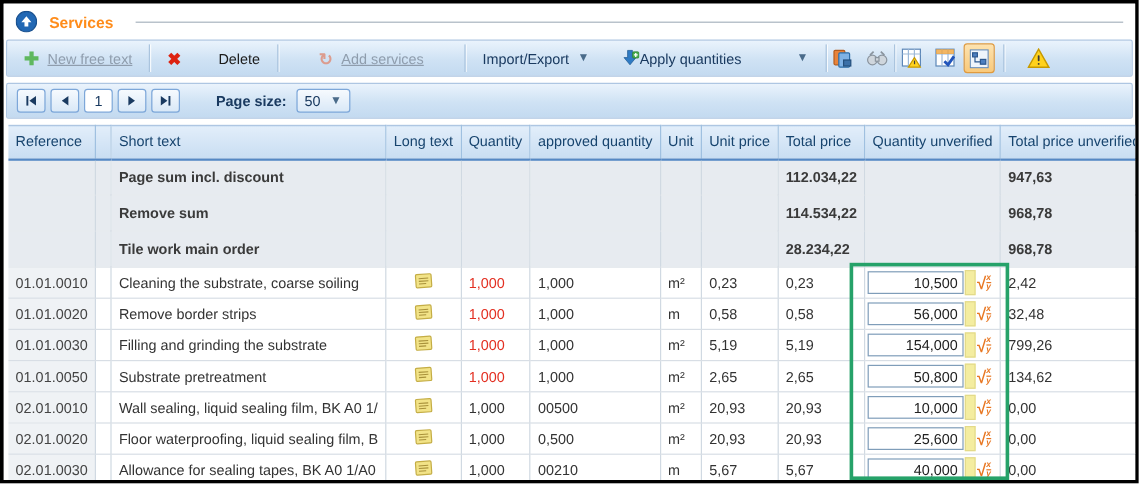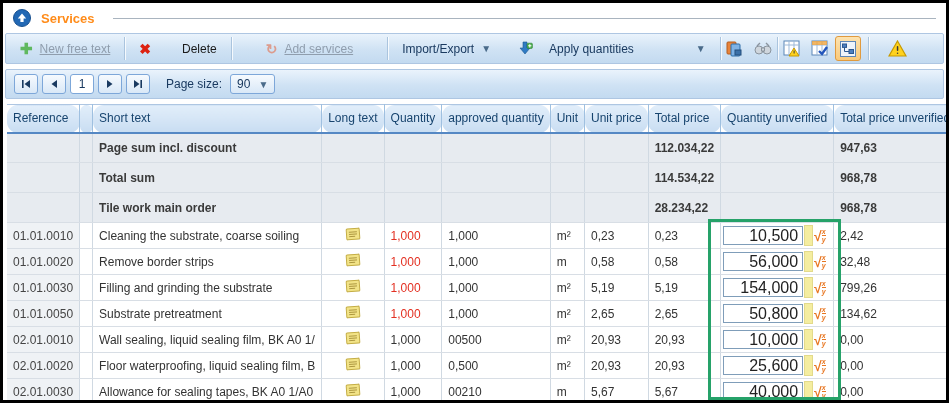--- a/index.html
+++ b/index.html
@@ -33,45 +33,45 @@
     height:30px; margin:5px 2px 0 2px; display:flex; align-items:center; gap:4px; padding:0 8px;
     background:linear-gradient(#eaf3fc,#cfe2f4 55%,#c3daf0);
     border:1px solid #aec6e2; border-radius:2px;
   }
   .pg-btn {
     width:24px; height:20px; display:flex; align-items:center; justify-content:center;
     background:linear-gradient(#f6fafe,#d9e8f7); border:1px solid #7da7d9; border-radius:3px;
   }
   .pg-num { width:24px; height:20px; display:flex; align-items:center; justify-content:center;
     background:#fff; border:1px solid #7da7d9; border-radius:3px; color:#1a3a60; }
-  .pg-label { color:#1a3a60; margin:0 4px 0 12px; }
+  .pg-label { color:#1a3a60; margin:0 4px 0 26px;font-weight:bold; }
   .pg-select { display:flex; align-items:center; gap:8px; height:20px; padding:0 6px;
     background:linear-gradient(#f6fafe,#d9e8f7); border:1px solid #7da7d9; border-radius:3px; color:#1a3a60; }
   
   .grid-wrap { margin-top:5px; }
   table.grid { border-collapse:collapse; table-layout:fixed; margin-left:4px; }
   table.grid th, table.grid td { overflow:hidden; white-space:nowrap; }
   table.grid th {
     height:28px; font-weight:normal; color:#17446e; text-align:left; padding:0 6px;
     background:linear-gradient(#e2eefa,#c8ddf2);
-    border-right:1px solid #9fc0e0; border-bottom:2px solid #5588c4; border-top:1px solid #aec6e2;border-radius:11px;
+    border-right:1px solid #9fc0e0; border-bottom:2px solid #5588c4; border-top:1px solid #aec6e2;
   }
   td { border-right:1px solid #d0d9e2; border-bottom:1px solid #d8dee5; padding:0 6px; height:25px; background:#fff; }
   tr.summary td { background:#e7ebf0; height:30px; font-weight:bold; color:#3a3a3a; }
   td.ref { background:#eff2f5; color:#444; }
   td.num { text-align:left; }
   td.center { text-align:center; padding:0; }
   td.spacer, th.spacer { padding:0; border-left:1px solid #d0d9e2; }
   th.spacer { border-left:1px solid #9fc0e0; }
   .red { color:#e33022; }
   td.qunv { padding:0 2px; }
   .qgroup { display:flex; align-items:center; gap:1px; height:25px; }
   .qty-input {
     width:80px; height:19px; border:1px solid #7f9db9; text-align:right;
-    font-family:"Liberation Sans", sans-serif; font-size:16px; padding:0 4px; color:#222; background:#fff;
+    font-family:"Liberation Sans", sans-serif; font-size:12px; padding:0 4px; color:#222; background:#fff;
   }
   .ystrip { width:9px; height:21px; background:#f4eda0; border:1px solid #e3da8a; }
   .sqrt-icon { display:inline-flex; align-items:center; color:#e87722; font-weight:bold; font-size:14px; line-height:1; }
   .sqrt-icon .frac { display:inline-flex; flex-direction:column; font-size:7px; line-height:7px; font-style:italic; }
   .sqrt-icon .frac b { border-bottom:1px solid #e87722; font-weight:bold; }
   
   .hl-box { position:absolute; left:705px; top:216px; width:133px; height:181px;
     border:3px solid #26a269; pointer-events:none; z-index:6; }
   
   .ico { display:inline-flex; align-items:center; justify-content:center; }
@@ -106,21 +106,21 @@
     <div class="tb-sep"></div>
     <div class="tb-btn" style="padding:0 34px;">
       <span class="ico refresh-icon">↻</span>
       <span class="tb-label disabled">Add services</span>
     </div>
     <div class="tb-sep"></div>
     <div class="tb-btn">
       <span class="tb-label">Import/Export</span>
       <span class="caret">▼</span>
     </div>
-    <div class="tb-btn" style="gap:16px;">
+    <div class="tb-btn" style="gap:0;">
       <svg width="14" height="15" viewBox="0 0 14 15">
         <path d="M4 1 L8 1 L8 7 L11 7 L6 13 L1 7 L4 7 Z" fill="#2f7bc4" stroke="#1c578f" stroke-width="0.6"></path>
         <rect x="8.2" y="2.2" width="5.2" height="5.2" rx="1" fill="#49b04c" stroke="#2d7a30" stroke-width="0.6"></rect>
         <path d="M10.8 3.2 v3.2 M9.2 4.8 h3.2" stroke="#fff" stroke-width="1.1"></path>
       </svg>
       <span class="tb-label">Apply quantities</span>
       <span class="caret" style="margin-left:46px;">▼</span>
     </div>
     <div class="tb-sep"></div>
     <div class="tb-iconbtn">
@@ -192,21 +192,21 @@
         </svg>
     </div>
     <div class="pg-btn">
       <svg width="10" height="10" viewBox="0 0 10 10">
           <path d="M1 1 L6.5 5 L1 9 Z" fill="#1a3a60"></path>
           <rect x="7.4" y="1" width="1.6" height="8" fill="#1a3a60"></rect>
         </svg>
     </div>
     <span class="pg-label">Page size:</span>
     <div class="pg-select">
-      <span>90</span>
+      <span>50</span>
       <span class="caret">▼</span>
     </div>
   </div>
 
   <div class="grid-wrap">
     <table class="grid">
       <colgroup id="cols">
           <col style="width: 70px;">
           <col style="width: 12px;">
           <col style="width: 205px;">
@@ -244,21 +244,21 @@
             <td class="num"></td>
             <td></td>
             <td class="num"></td>
             <td class="num">112.034,22</td>
             <td></td>
             <td class="num">947,63</td>
           </tr>
           <tr class="summary">
             <td class="ref"></td>
             <td class="spacer"></td>
-            <td>Total sum</td>
+            <td>Remove sum</td>
             <td></td>
             <td class="num"></td>
             <td class="num"></td>
             <td></td>
             <td class="num"></td>
             <td class="num">114.534,22</td>
             <td></td>
             <td class="num">968,78</td>
           </tr>
           <tr class="summary">

